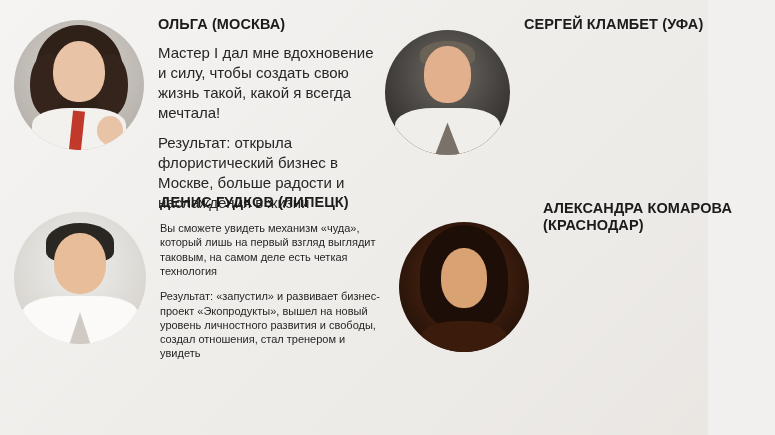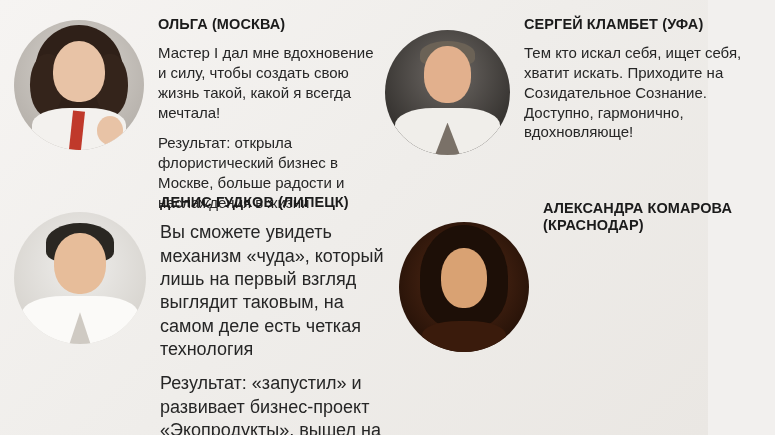--- a/index.html
+++ b/index.html
@@ -149,21 +149,21 @@
   .t2 .name, .t4 .name { margin-bottom: 10px; }
 
   .para {
     font-size: 15px;
     line-height: 1.32;
     margin: 0 0 11px 0;
     color: #262626;
   }
   .para:last-child { margin-bottom: 0; }
 
-  .t3 .para { font-size: 18px; line-height: 1.3; }
+  .t3 .para { font-size: 11px; line-height: 1.3; }
 </style>
 </head>
 <body>
 
 <div class="page">
 
   <div class="testimonial t1">
     <div class="photo photo-1">
       <div class="img p1-bg"></div>
       <div class="p1-hair"></div>
@@ -184,21 +184,20 @@
   <div class="testimonial t2">
     <div class="photo photo-2">
       <div class="img p2-bg"></div>
       <div class="p2-hair"></div>
       <div class="p2-face"></div>
       <div class="p2-body"></div>
       <div class="p2-collar"></div>
     </div>
     <div class="content">
       <h2 class="name">СЕРГЕЙ КЛАМБЕТ (УФА)</h2>
-      <p class="para">Тем кто искал себя, ищет себя, хватит искать. Приходите на Созидательное Сознание. Доступно, гармонично, вдохновляюще!</p>
     </div>
   </div>
 
   <div class="testimonial t3">
     <div class="photo photo-3">
       <div class="img p3-bg"></div>
       <div class="p3-hair"></div>
       <div class="p3-face"></div>
       <div class="p3-body"></div>
       <div class="p3-collar"></div>

